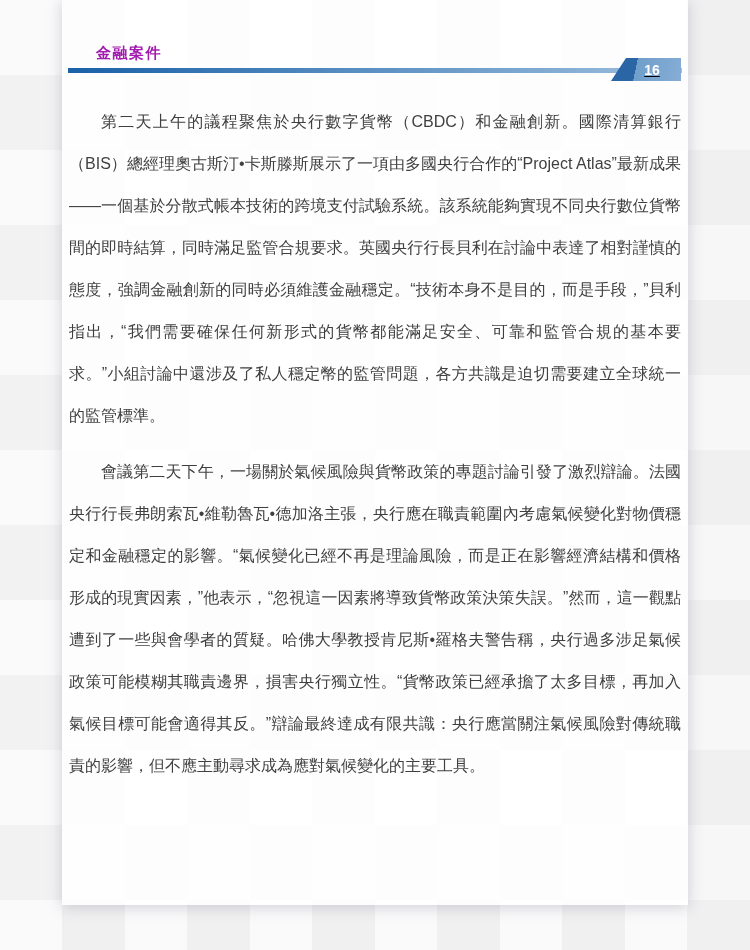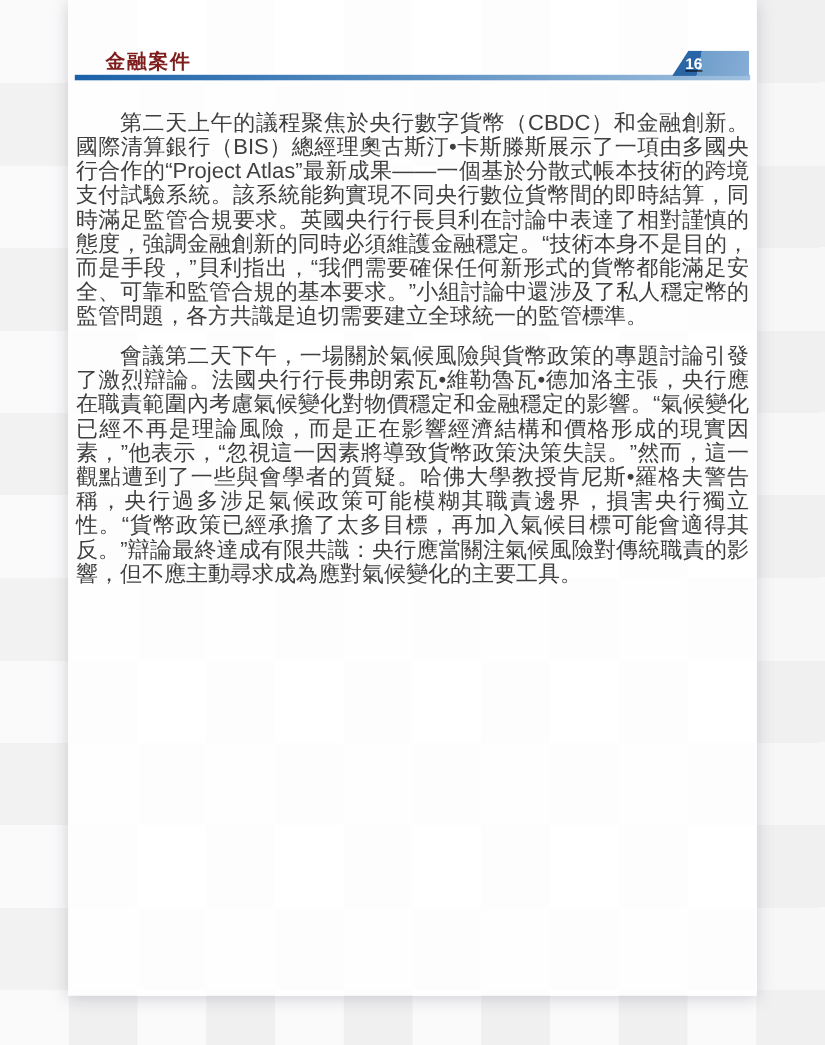--- a/index.html
+++ b/index.html
@@ -25,61 +25,61 @@
     width: 626px;
     height: 905px;
     background: rgba(255,255,255,0.86);
     box-shadow: 0 2px 14px rgba(110,110,125,0.30);
   }
   .doc-header { position: absolute; left: 0; top: 0; width: 100%; }
   .doc-title {
     position: absolute;
     left: 34px;
     top: 44px;
-    font-size: 18px;
+    font-size: 15px;
     font-weight: bold;
     letter-spacing: 1.5px;
-    color: #7f1d1d;
+    color: #a21caf;
     white-space: nowrap;
   }
   .header-rule {
     position: absolute;
     left: 6px;
     top: 68px;
     width: 614px;
     height: 5px;
     background: linear-gradient(to right, #1a61a8, #9fc0de);
   }
   .page-badge {
     position: absolute;
     right: 7px;
-    top: 46px;
+    top: 58px;
     width: 70px;
     height: 23px;
     clip-path: polygon(15px 0, 100% 0, 100% 100%, 0 100%);
     background: linear-gradient(102deg, #2a65a5 0 36%, #6f9fcb 36%, #86add6 100%);
     display: flex;
     align-items: center;
-    justify-content: flex-start;
+    justify-content: center;
     text-decoration: underline;
   }
   .page-badge span {
     color: #ffffff;
     font-weight: bold;
     font-size: 14px;
     padding-left: 12px;
   }
   .doc-body {
     position: absolute;
     left: 7px;
     top: 101px;
     width: 612px;
     color: #3f3f3f;
-    font-size: 20px;
-    line-height: 22px;
+    font-size: 16px;
+    line-height: 42px;
     text-align: justify;
   }
   .doc-body p {
     margin: 0 0 14px 0;
     text-indent: 2em;
   }
 </style>
 </head>
 <body>
 

